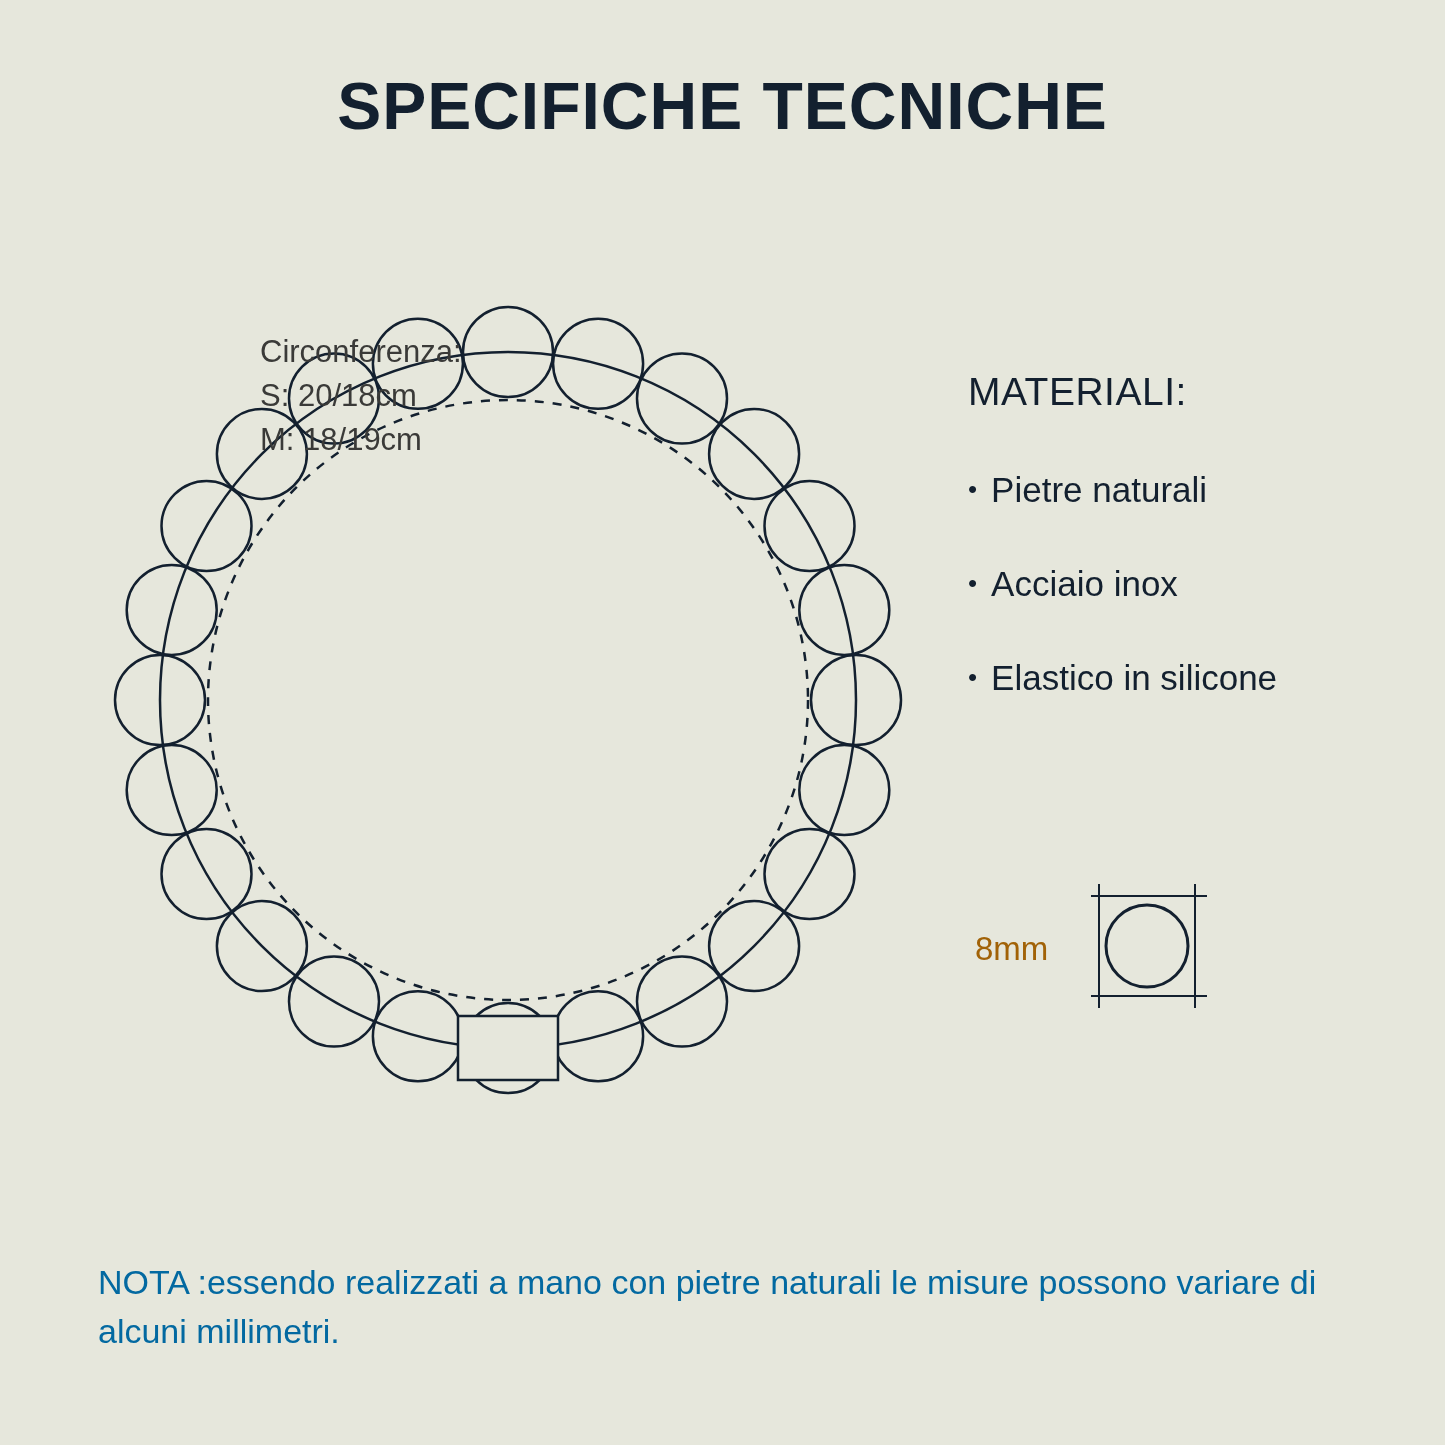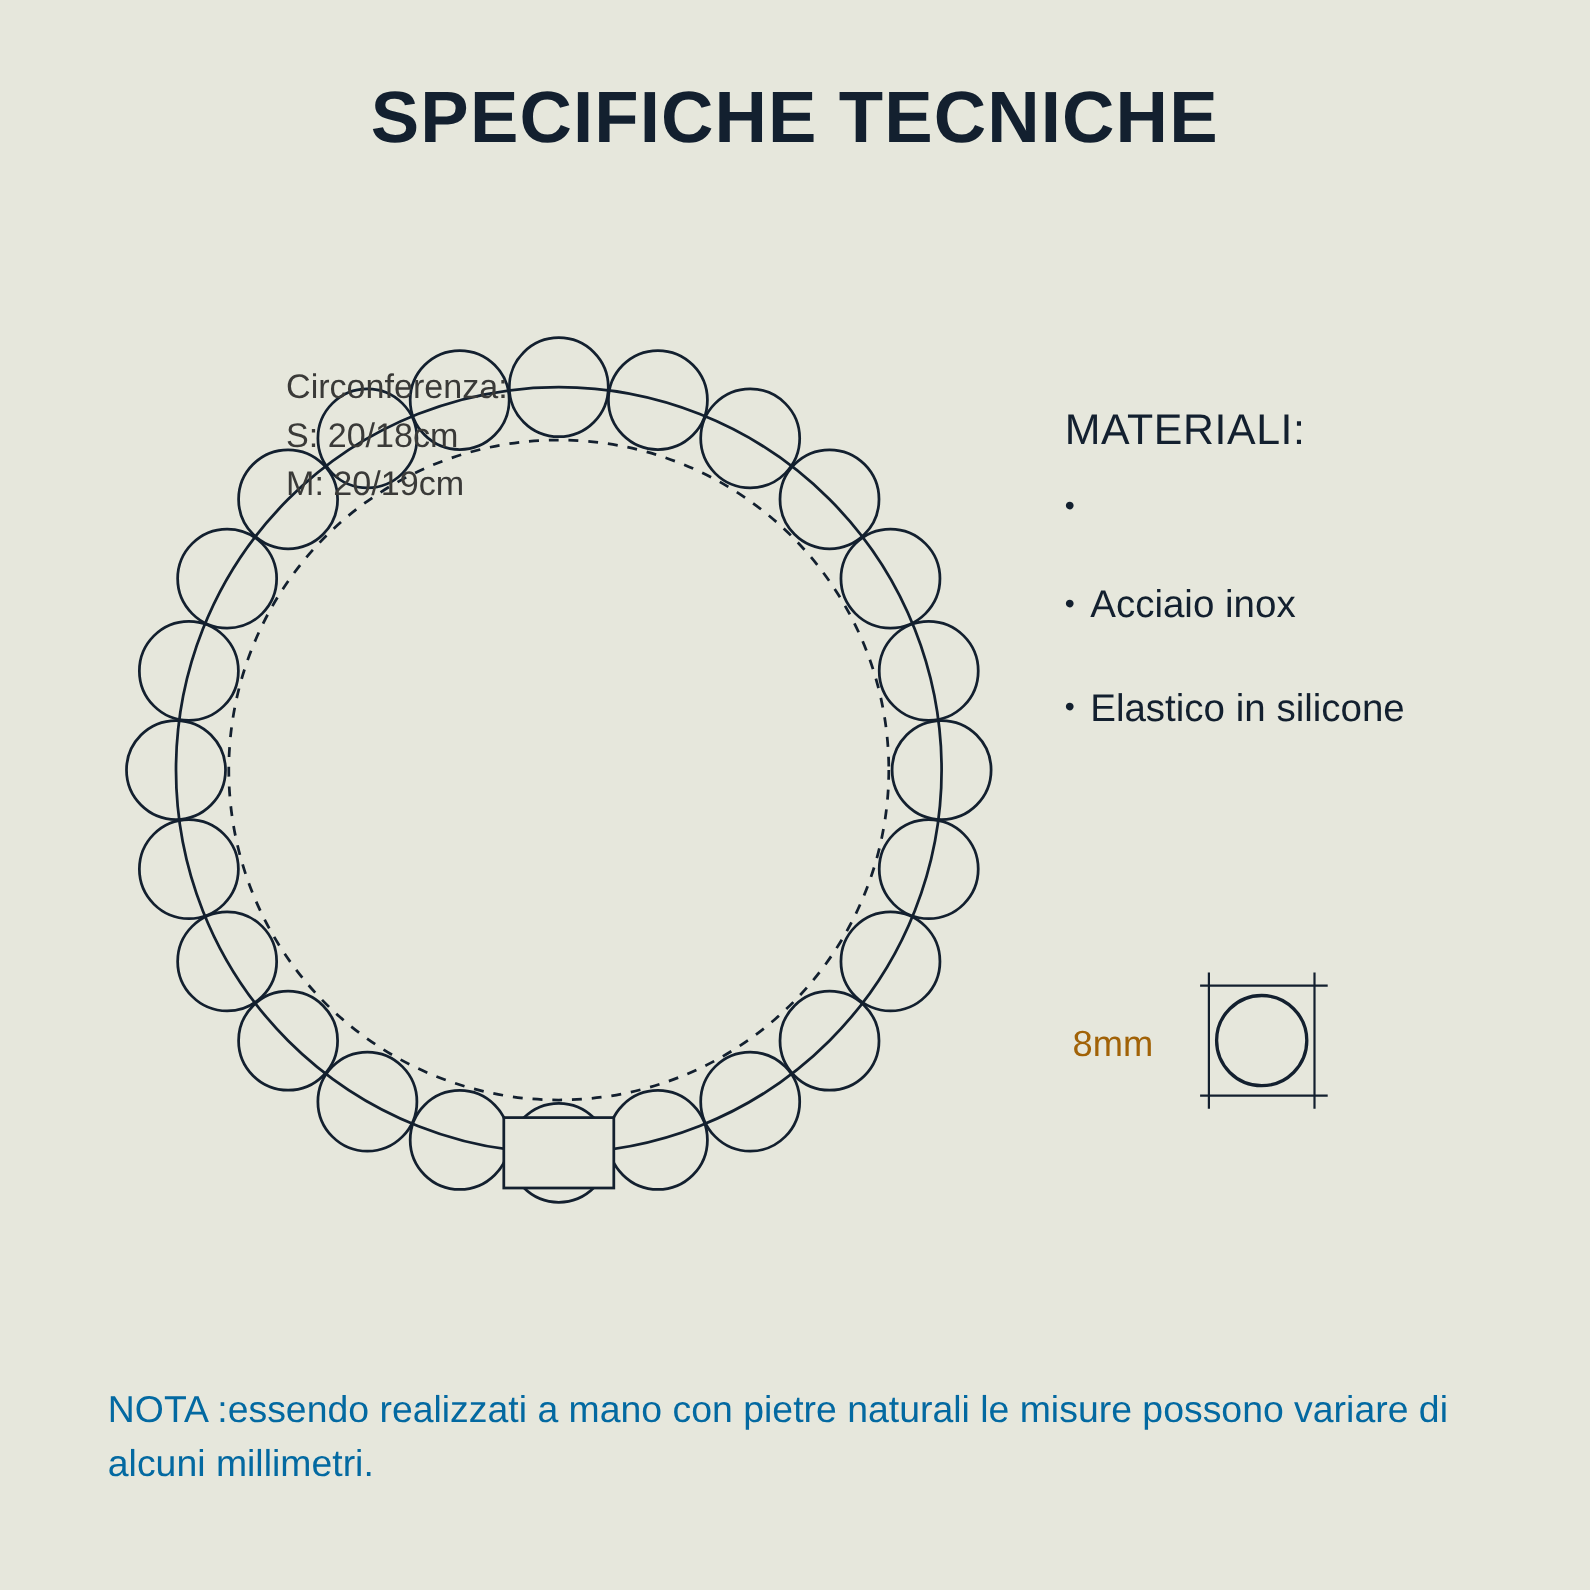--- a/index.html
+++ b/index.html
@@ -56,21 +56,21 @@
   #materials {
     position: absolute;
     left: 968px;
     top: 370px;
     width: 430px;
   }
   #materials-title {
     font-size: 39px;
     color: #13202f;
     letter-spacing: 0.5px;
-    margin-bottom: 36px;
+    margin-bottom: 56px;
   }
   .mat-item {
     display: flex;
     align-items: baseline;
     font-size: 35px;
     color: #13202f;
     margin-bottom: 54px;
   }
   .mat-bullet {
     font-size: 26px;
@@ -145,28 +145,29 @@
         <circle cx="766.3" cy="339.9" r="45"></circle>
       </g>
 
       <rect x="380" y="746" width="100" height="64" fill="#e6e7dc" stroke="#13202f" stroke-width="2.5"></rect>
     </svg>
   </div>
 
   <div id="center-text">
     <div>Circonferenza:</div>
     <div>S: 20/18cm</div>
-    <div>M: 20/19cm</div>
+    <div>M: 18/19cm</div>
   </div>
 
   <div id="materials">
     <div id="materials-title">MATERIALI:</div>
 
     <div class="mat-item">
       <span class="mat-bullet">•</span>
+      <span>Pietre naturali</span>
     </div>
 
     <div class="mat-item">
       <span class="mat-bullet">•</span>
       <span>Acciaio inox</span>
     </div>
 
     <div class="mat-item">
       <span class="mat-bullet">•</span>
       <span>Elastico in silicone</span>

